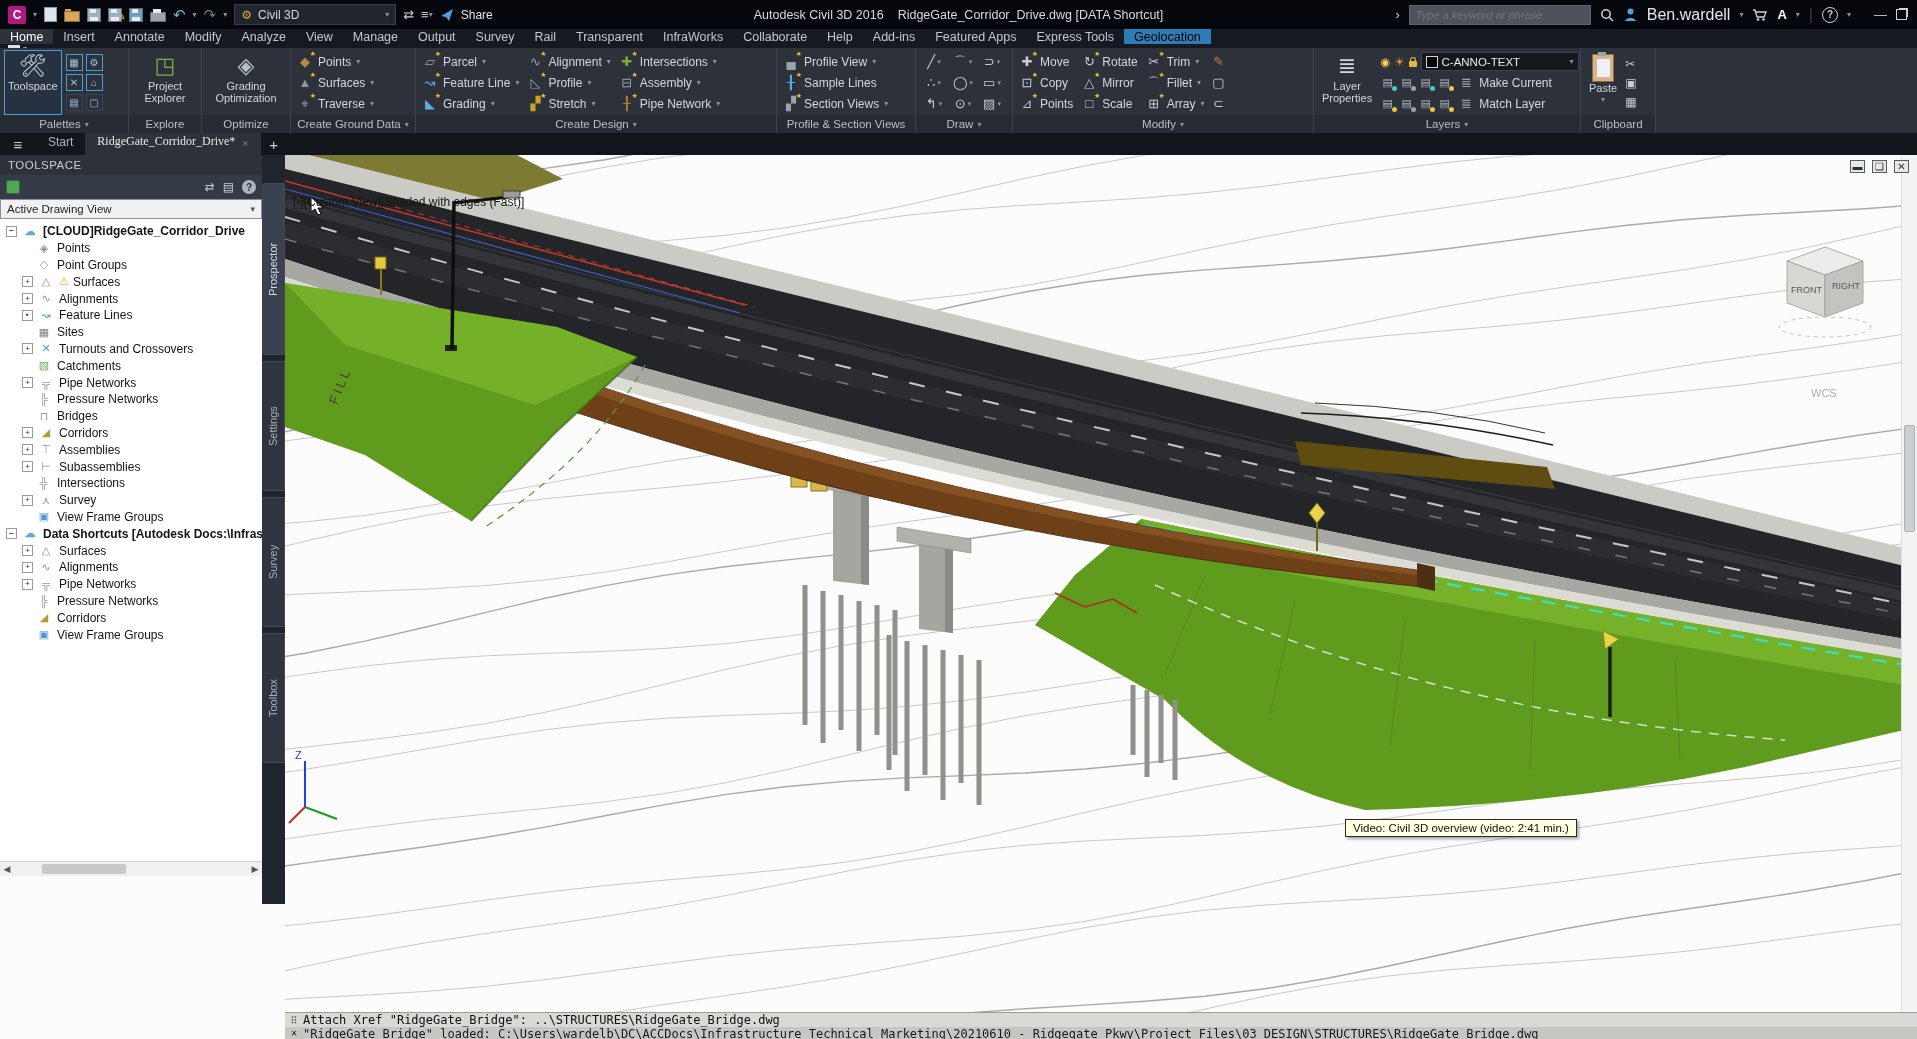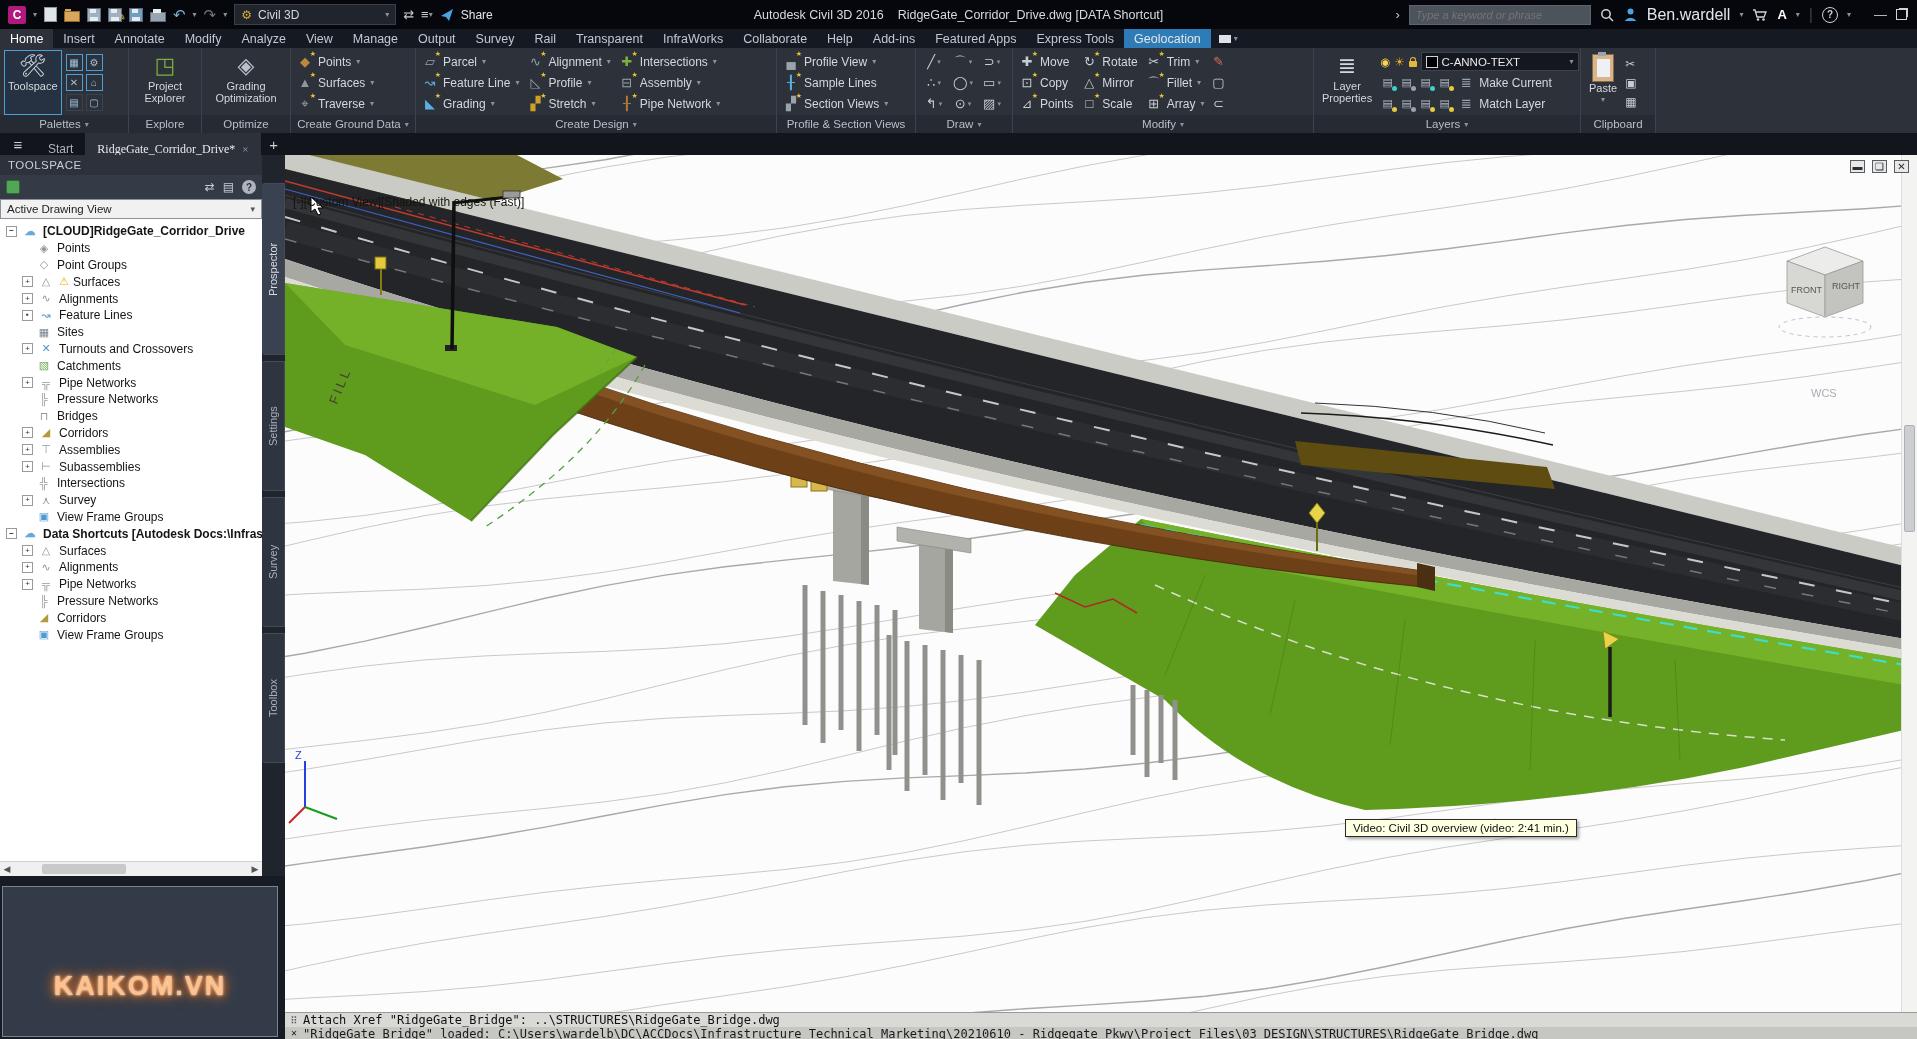--- a/index.html
+++ b/index.html
@@ -26,24 +26,24 @@
            padding:0 6px;min-width:148px;color:#d4d8de;font-size:12px;}
   .gear{color:#d8a93c;font-size:12px;}
   .title-center{position:absolute;left:0;right:0;top:0;height:29px;display:flex;align-items:center;justify-content:center;
                 pointer-events:none;color:#d7dbe1;font-size:12.5px;gap:14px;}
   .tright{position:absolute;right:0;top:0;height:29px;display:flex;align-items:center;gap:9px;padding-right:10px;}
   .searchbox{width:168px;height:18px;background:#4d535b;border:1px solid #5d646d;color:#b6bcc4;
              font-style:italic;font-size:11px;padding:0 6px;font-family:"Liberation Sans",sans-serif;}
   .uname{color:#e2e5ea;font-size:16px;}
   .restore{width:9px;height:9px;border:1px solid #cfd3d9;box-shadow:2px -2px 0 -1px #cfd3d9;}
   
-  .menubar{position:absolute;left:0;top:29px;width:100%;height:19px;background:#151922;display:flex;align-items:stretch;font-size:12.5px;}
+  .menubar{position:absolute;left:0;top:29px;width:100%;height:19px;background:#151922;display:flex;align-items:stretch;font-size:12.5px;flex-direction:column;}
   .mtab{padding:1px 10px 0;display:flex;align-items:center;color:#c2c8d1;cursor:default;white-space:nowrap;}
   .mtab.active{background:#2c313a;color:#fff;}
-  .mtab.highlight{background:#2e7cb7;color:#e5e5e5;}
+  .mtab.highlight{background:#2e7cb7;color:#000000;}
   .mtab-more{display:flex;align-items:center;gap:3px;color:#c2c8d1;padding:0 8px;}
   .mtab-more .box{width:12px;height:8px;background:#dfe3e8;display:inline-block;}
   
   .ribbon{position:absolute;left:0;top:48px;width:100%;height:85px;background:#2c313a;display:flex;}
   .rpanel{border-right:1px solid #3d434e;display:flex;flex-direction:column;}
   .rbody{flex:1;display:flex;align-items:stretch;padding:2px 4px 0;gap:4px;}
   .rfoot{height:18px;display:flex;align-items:center;justify-content:center;gap:4px;background:#262b33;
          color:#b9bfc8;font-size:11.5px;white-space:nowrap;padding:0 6px;}
   .rfoot .fa{font-size:8px;color:#8b929c;}
   .bigbtn{display:flex;flex-direction:column;align-items:center;justify-content:flex-start;color:#d4d8de;
@@ -70,21 +70,21 @@
   .ltool{position:relative;width:15px;height:13px;display:inline-flex;align-items:center;justify-content:center;
          font-size:11px;color:#aeb5bd;}
   .ltool i{position:absolute;right:-2px;bottom:-2px;width:5px;height:5px;border-radius:50%;}
   .layrow{display:flex;align-items:center;gap:4px;height:19px;color:#d4d8de;font-size:11.5px;}
   .clipicon{width:20px;height:26px;background:#d9b38a;border:1px solid #8a6a40;position:relative;}
   .clipicon:before{content:"";position:absolute;left:5px;top:-3px;width:8px;height:4px;background:#9aa4b0;}
   .clipicon:after{content:"";position:absolute;left:4px;top:4px;width:13px;height:18px;background:#eef1f4;}
   
   .doctabs{position:absolute;left:0;top:133px;width:100%;height:22px;background:#12151c;display:flex;align-items:stretch;color:#aeb4bd;font-size:12px;}
   .hamb{width:36px;display:flex;align-items:center;justify-content:center;color:#cdd2d9;font-size:15px;}
-  .dtab{padding:16px 12px;display:flex;align-items:center;gap:7px;}
+  .dtab{padding:16px 12px;display:flex;align-items:flex-end;gap:7px;}
   .dtab.active{background:#2c313a;color:#e8eaed;font-family:Liberation Serif, serif;}
   .dtab .x{color:#9aa1ab;font-size:11px;}
   .plus{width:26px;display:flex;align-items:center;justify-content:center;color:#cdd2d9;font-size:15px;}
   
   .toolspace{position:absolute;left:0;top:155px;width:262px;height:721px;background:#2c313a;display:flex;flex-direction:column;}
   .tshead{height:20px;display:flex;align-items:center;padding-left:8px;color:#c9ced6;font-size:11.5px;letter-spacing:.5px;}
   .tstools{height:24px;background:#353b46;display:flex;align-items:center;padding:0 6px;gap:8px;}
   .greensq{width:12px;height:12px;background:#53a557;border:1px solid #2e6b31;border-radius:2px;}
   .tstools .sp{flex:1;}
   .tsti{color:#c6ccd4;font-size:12px;}
@@ -762,25 +762,20 @@
     </div>
   </div>
 
   <div class="sidetabs" id="side-tabs">
       <div class="stab active" style="height:150px">Prospector</div>
       <div class="stab " style="height:108px">Settings</div>
       <div class="stab " style="height:108px">Survey</div>
       <div class="stab " style="height:108px">Toolbox</div>
     </div>
 
-  <div class="bottomleft">
-    <div class="blinner">
-      <div class="watermark">KAIKOM.VN</div>
-    </div>
-  </div>
 
   <div class="viewport">
     <svg id="scene" width="1632" height="857" viewBox="0 0 1632 857">
       <g id="contour-g">
           <polyline points="-40,-198.6 20,-200.7 80,-203.2 140,-207.2 200,-213.4 260,-221.6 320,-231.3 380,-241.2 440,-250.5 500,-258.7 560,-265.9 620,-272.8 680,-280.5 740,-290.0 800,-301.6 860,-315.1 920,-329.8 980,-344.3 1040,-357.5 1100,-368.6 1160,-377.5 1220,-384.9 1280,-391.6 1340,-398.8 1400,-407.1 1460,-416.4 1520,-426.3 1580,-435.6 1640,-443.4" fill="none" stroke="#a9a9a9" stroke-width="1.4"></polyline>
           <polyline points="-40,-134.6 20,-147.4 80,-161.8 140,-176.5 200,-190.3 260,-202.3 320,-212.2 380,-220.3 440,-227.6 500,-235.0 560,-243.4 620,-252.9 680,-263.1 740,-273.2 800,-281.9 860,-288.6 920,-293.1 980,-295.8 1040,-297.8 1100,-300.5 1160,-304.8 1220,-311.3 1280,-319.6 1340,-329.1 1400,-338.7 1460,-347.5 1520,-355.1 1580,-361.8 1640,-368.5" fill="none" stroke="#c9c9c9" stroke-width="1"></polyline>
           <polyline points="-40,-119.7 20,-127.5 80,-133.0 140,-136.4 200,-138.6 260,-141.0 320,-144.6 380,-150.1 440,-157.7 500,-166.6 560,-175.8 620,-184.5 680,-192.0 740,-198.4 800,-204.6 860,-211.4 920,-219.9 980,-230.8 1040,-243.8 1100,-258.2 1160,-272.8 1220,-286.4 1280,-298.1 1340,-307.8 1400,-315.9 1460,-323.4 1520,-331.2 1580,-340.2 1640,-350.2" fill="none" stroke="#c9c9c9" stroke-width="1"></polyline>
           <polyline points="-40,-41.3 20,-47.3 80,-54.8 140,-64.5 200,-76.5 260,-90.4 320,-104.9 380,-118.9 440,-131.4 500,-141.9 560,-150.6 620,-158.5 680,-166.6 740,-175.6 800,-185.8 860,-196.8 920,-207.7 980,-217.4 1040,-225.0 1100,-230.2 1160,-233.5 1220,-235.8 1280,-238.3 1340,-242.2 1400,-248.1 1460,-255.8 1520,-264.7 1580,-273.6 1640,-281.7" fill="none" stroke="#c9c9c9" stroke-width="1"></polyline>
           <polyline points="-40,-20.8 20,-32.1 80,-43.7 140,-54.4 200,-63.2 260,-69.5 320,-73.7 380,-76.4 440,-78.8 500,-82.3 560,-87.4 620,-94.4 680,-102.8 740,-111.4 800,-119.5 860,-126.4 920,-132.1 980,-137.4 1040,-143.3 1100,-150.9 1160,-160.8 1220,-173.0 1280,-186.9 1340,-201.4 1400,-215.1 1460,-227.1 1520,-237.3 1580,-246.0 1640,-254.1" fill="none" stroke="#c9c9c9" stroke-width="1"></polyline>
           <polyline points="-40,42.3 20,35.4 80,29.7 140,24.9 200,19.8 260,13.4 320,4.7 380,-6.4 440,-19.6 500,-33.7 560,-47.6 620,-60.2 680,-71.0 740,-80.2 800,-88.6 860,-97.2 920,-106.7 980,-117.5 1040,-129.3 1100,-141.1 1160,-151.8 1220,-160.5 1280,-166.6 1340,-170.6 1400,-173.4 1460,-176.1 1520,-179.9 1580,-185.4 1640,-192.7" fill="none" stroke="#a9a9a9" stroke-width="1.4"></polyline>

